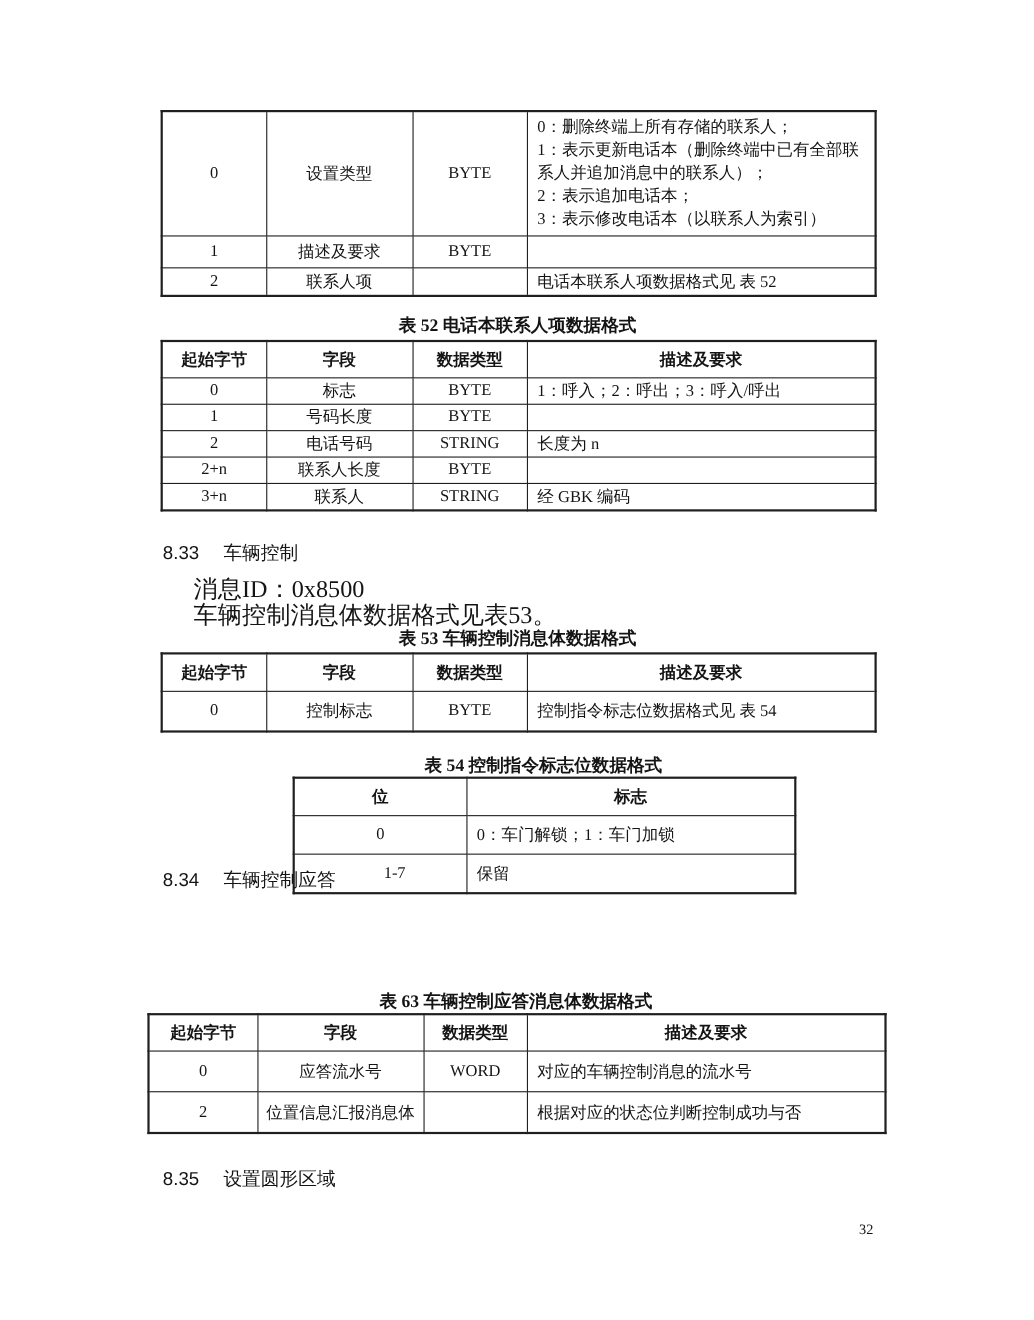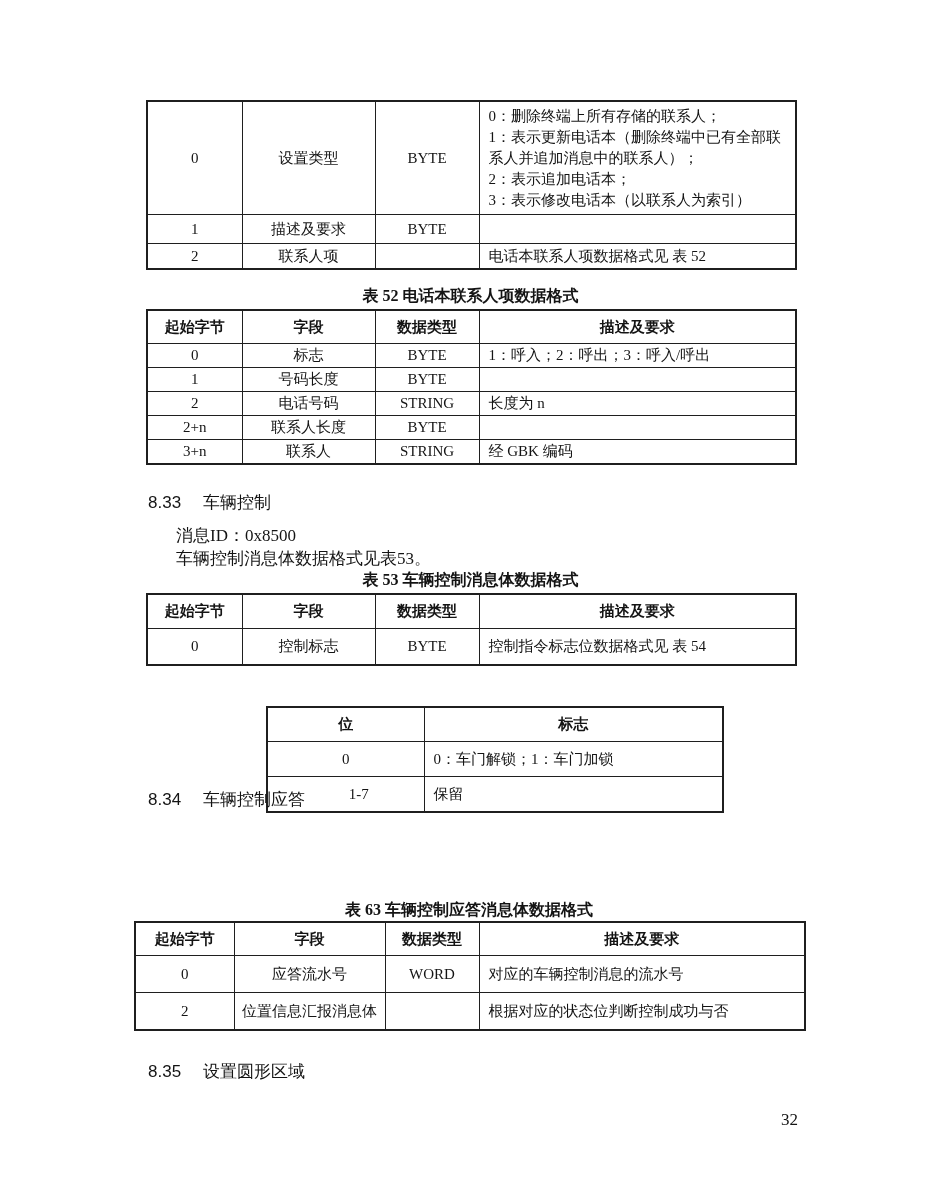--- a/index.html
+++ b/index.html
@@ -43,26 +43,26 @@
     white-space:nowrap;
   }
   .heading{
     font-family:"Liberation Sans","DejaVu Sans",sans-serif;
     font-weight:normal;
     font-size:17px;
     white-space:nowrap;
   }
   .heading .num{margin-right:22px;}
   .para{
-    font-size:17px;
+    font-size:22px;
     line-height:23px;
     white-space:nowrap;
   }
   .pagenum{
-    font-size:17px;
+    font-size:13px;
   }
 </style>
 </head>
 <body>
 
 <div class="page">
 
   <table class="tbl abs" style="left:146px;top:100px;width:649px;">
     <colgroup>
         <col style="width:95px">
@@ -170,20 +170,21 @@
     </tr>
     <tr>
       <td class="c" style="height:33px;">0</td>
       <td class="c">控制标志</td>
       <td class="c">BYTE</td>
       <td class="l">控制指令标志位数据格式见 表 54</td>
     </tr>
   </tbody>
     </table>
 
+  <div class="caption abs" style="left:266px;top:686px;width:456px;">表 54 控制指令标志位数据格式</div>
   <table class="tbl abs" style="left:266px;top:706px;width:456px;">
     <colgroup>
         <col style="width:157px">
         <col style="width:299px">
       </colgroup>
     <tbody>
         <tr>
       <th style="height:31px;">位</th>
       <th>标志</th>
     </tr>

